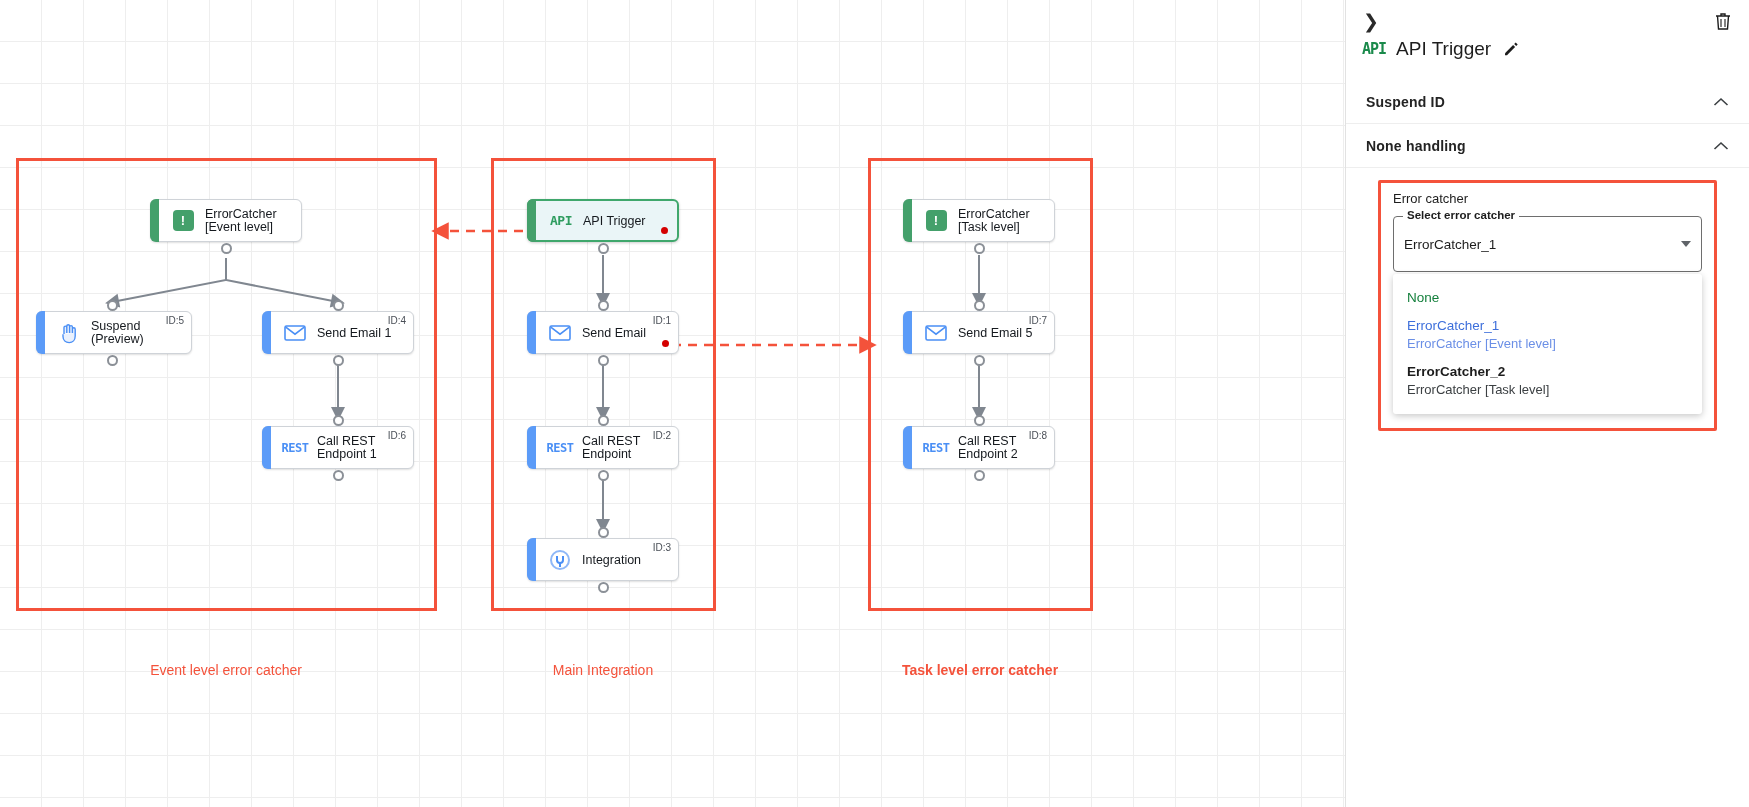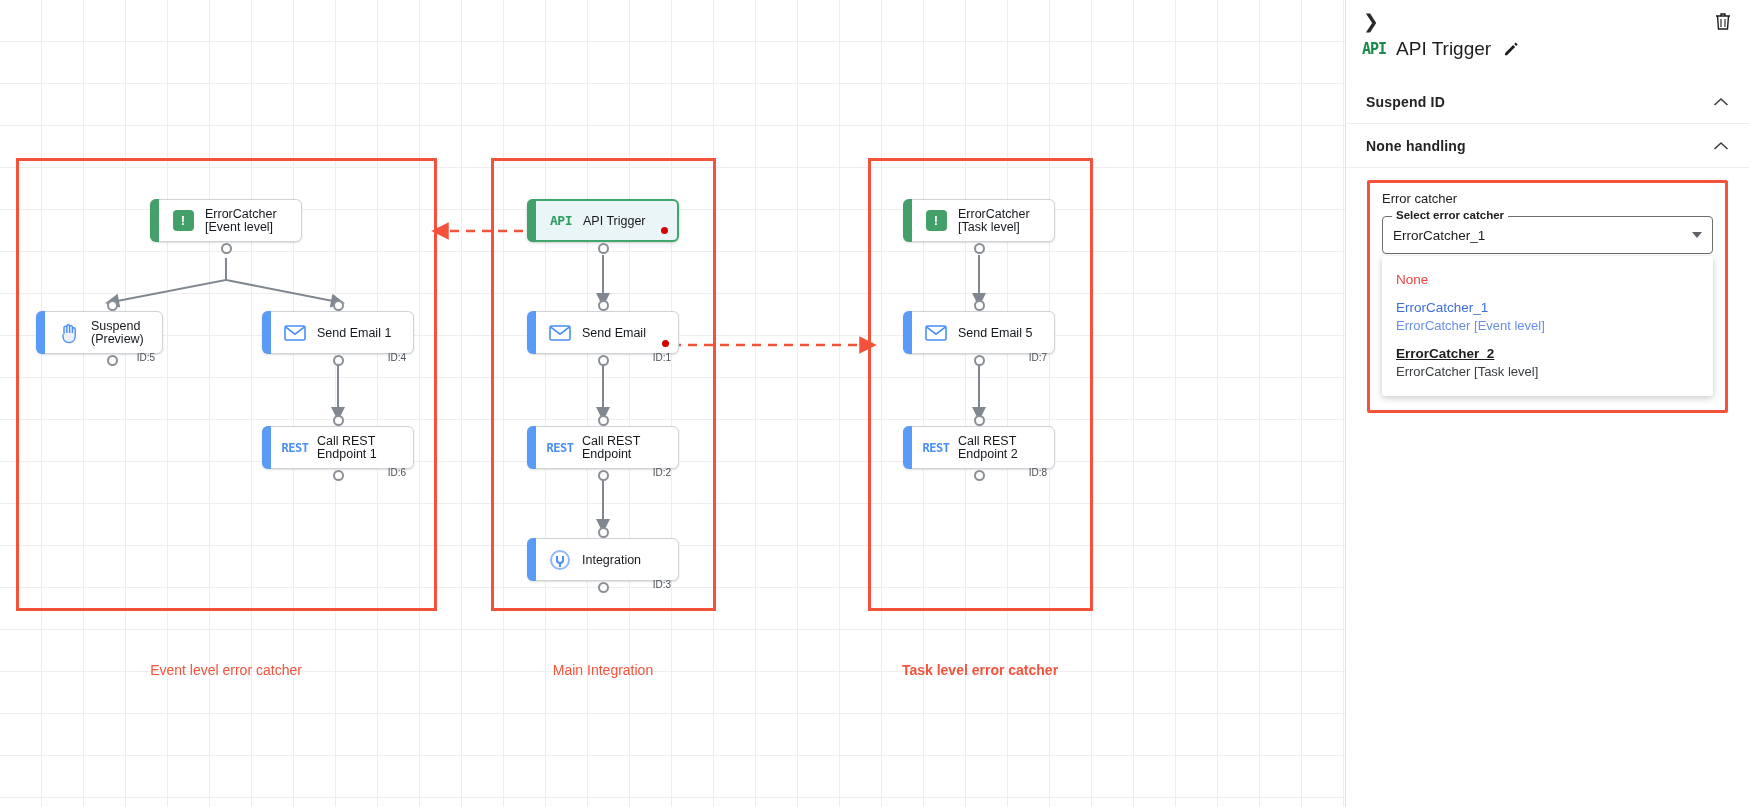--- a/index.html
+++ b/index.html
@@ -82,21 +82,20 @@
     color: #15191e;
     line-height: 13px;
     white-space: pre-line;
     font-weight: 400;
   }
   .node .nid {
     position: absolute;
     right: 7px; top: 3px;
     font-size: 10px;
     color: #4a4f57;
-    margin-top: 37px;
   }
   .node .errdot {
     position: absolute;
     right: 9px; bottom: 6px;
     width: 7px; height: 7px;
     border-radius: 50%;
     background: #d40000;
   }
 
   
@@ -207,33 +206,33 @@
     padding: 0 4px;
     font-size: 11.5px;
     font-weight: 600;
     color: #1d1d1d;
   }
   .prefix { color: #9aa0a6; font-size: 13.5px; margin-right: 6px; }
   .fieldval { color: #1d1d1d; font-size: 13.5px; }
 
   
   .err-block {
-    margin: 0 21px;
+    margin: 0 32px;
     border: 3px solid #f4523b;
     border-radius: 2px;
     padding: 8px 12px 14px 12px;
     position: relative;
     background: #ffffff;
   }
   .err-label { font-size: 13px; color: #1d1d1d; margin-bottom: 10px; }
   .select-outlined {
     position: relative;
     border: 1px solid #6e6e6e;
     border-radius: 4px;
-    height: 38px;
+    height: 56px;
     display: flex; align-items: center;
     padding: 0 10px;
     background: #fff;
     cursor: pointer;
   }
   .select-outlined .legend {
     position: absolute; top: -8px; left: 9px;
     background: #ffffff; padding: 0 4px;
     font-size: 11.5px; font-weight: 600; color: #1d1d1d;
   }
@@ -253,22 +252,22 @@
     background: #ffffff;
     box-shadow: 0 2px 7px rgba(0,0,0,0.22);
     border-radius: 3px;
     padding: 10px 0 10px 0;
   }
   .dd-item { padding: 5px 14px; cursor: pointer; }
   .dd-item .l1 { font-size: 13.5px; line-height: 18px; }
   .dd-item .l2 { font-size: 13px; line-height: 18px; }
   .dd-item.sel .l1 { color: #3d6fdb; font-weight: 400; }
   .dd-item.sel .l2 { color: #6b8fe6; }
-  .dd-item.plain .l1 { color: #ef4444; }
-  .dd-item.two .l1 { color: #1d1d1d; font-weight: 600; text-decoration: underline; }
+  .dd-item.plain .l1 { color: #15803d; }
+  .dd-item.two .l1 { color: #1d1d1d; font-weight: 600; }
   .dd-item.two .l2 { color: #3c4043; }
   .dd-action {
     padding: 10px 14px 2px 14px;
     font-size: 12.5px;
     font-weight: 600;
     letter-spacing: 0.55px;
     color: #3d6fdb;
     cursor: pointer;
   }
 </style>
@@ -317,21 +316,21 @@
     <div id="nodes-layer">
         <div class="node green" style="left: 150px; top: 199px; width: 152px; height: 43px;">
           <span class="stripe"></span>
           <span class="nicon">
             <span class="glyph-ec">!</span>
           </span>
           <span class="nlabel">ErrorCatcher
 [Event level]</span>
         </div>
         <div class="port" style="left: 220.5px; top: 243px;"></div>
-        <div class="node blue" style="left: 36px; top: 311px; width: 127px; height: 43px;">
+        <div class="node blue" style="left: 36px; top: 311px; width: 156px; height: 43px;">
           <span class="stripe"></span>
           <span class="nicon">
             <svg width="20" height="22" viewBox="0 0 20 22">
               <path d="M5 12V5.5a1.4 1.4 0 0 1 2.8 0V11M7.8 11V4.2a1.4 1.4 0 0 1 2.8 0V11M10.6 11V5a1.4 1.4 0 0 1 2.8 0v6M13.4 11V7.2a1.4 1.4 0 0 1 2.8 0V14c0 4-2.6 6.6-6 6.6S4 18.6 4 14.6v-2.4" stroke="#4a8ff5" stroke-width="1.4" fill="#eaf1fd" stroke-linejoin="round"></path>
             </svg>
           </span>
           <span class="nlabel">Suspend
 (Preview)</span>
           <span class="nid">ID:5</span>
         </div>

